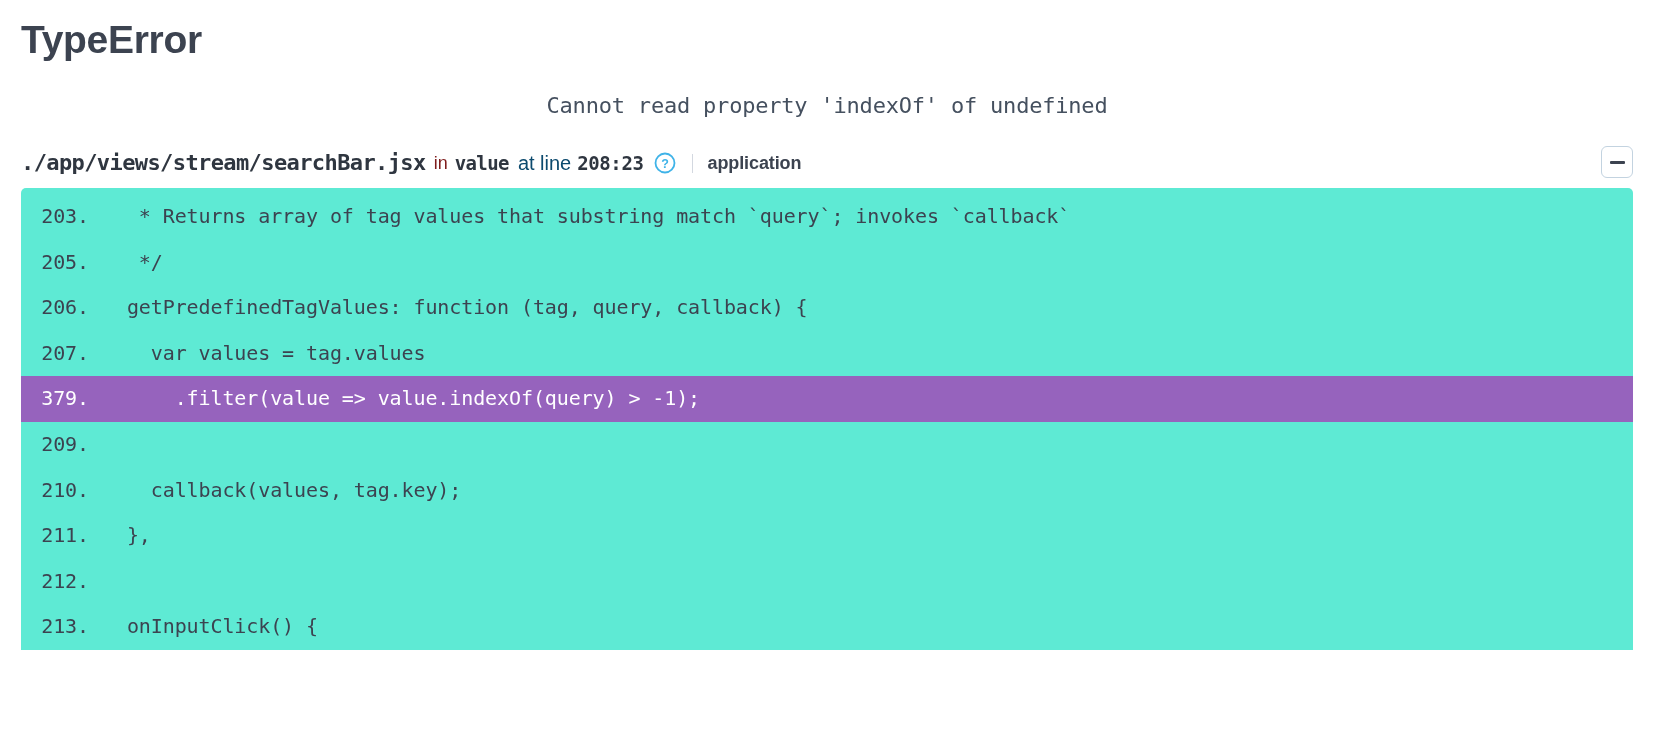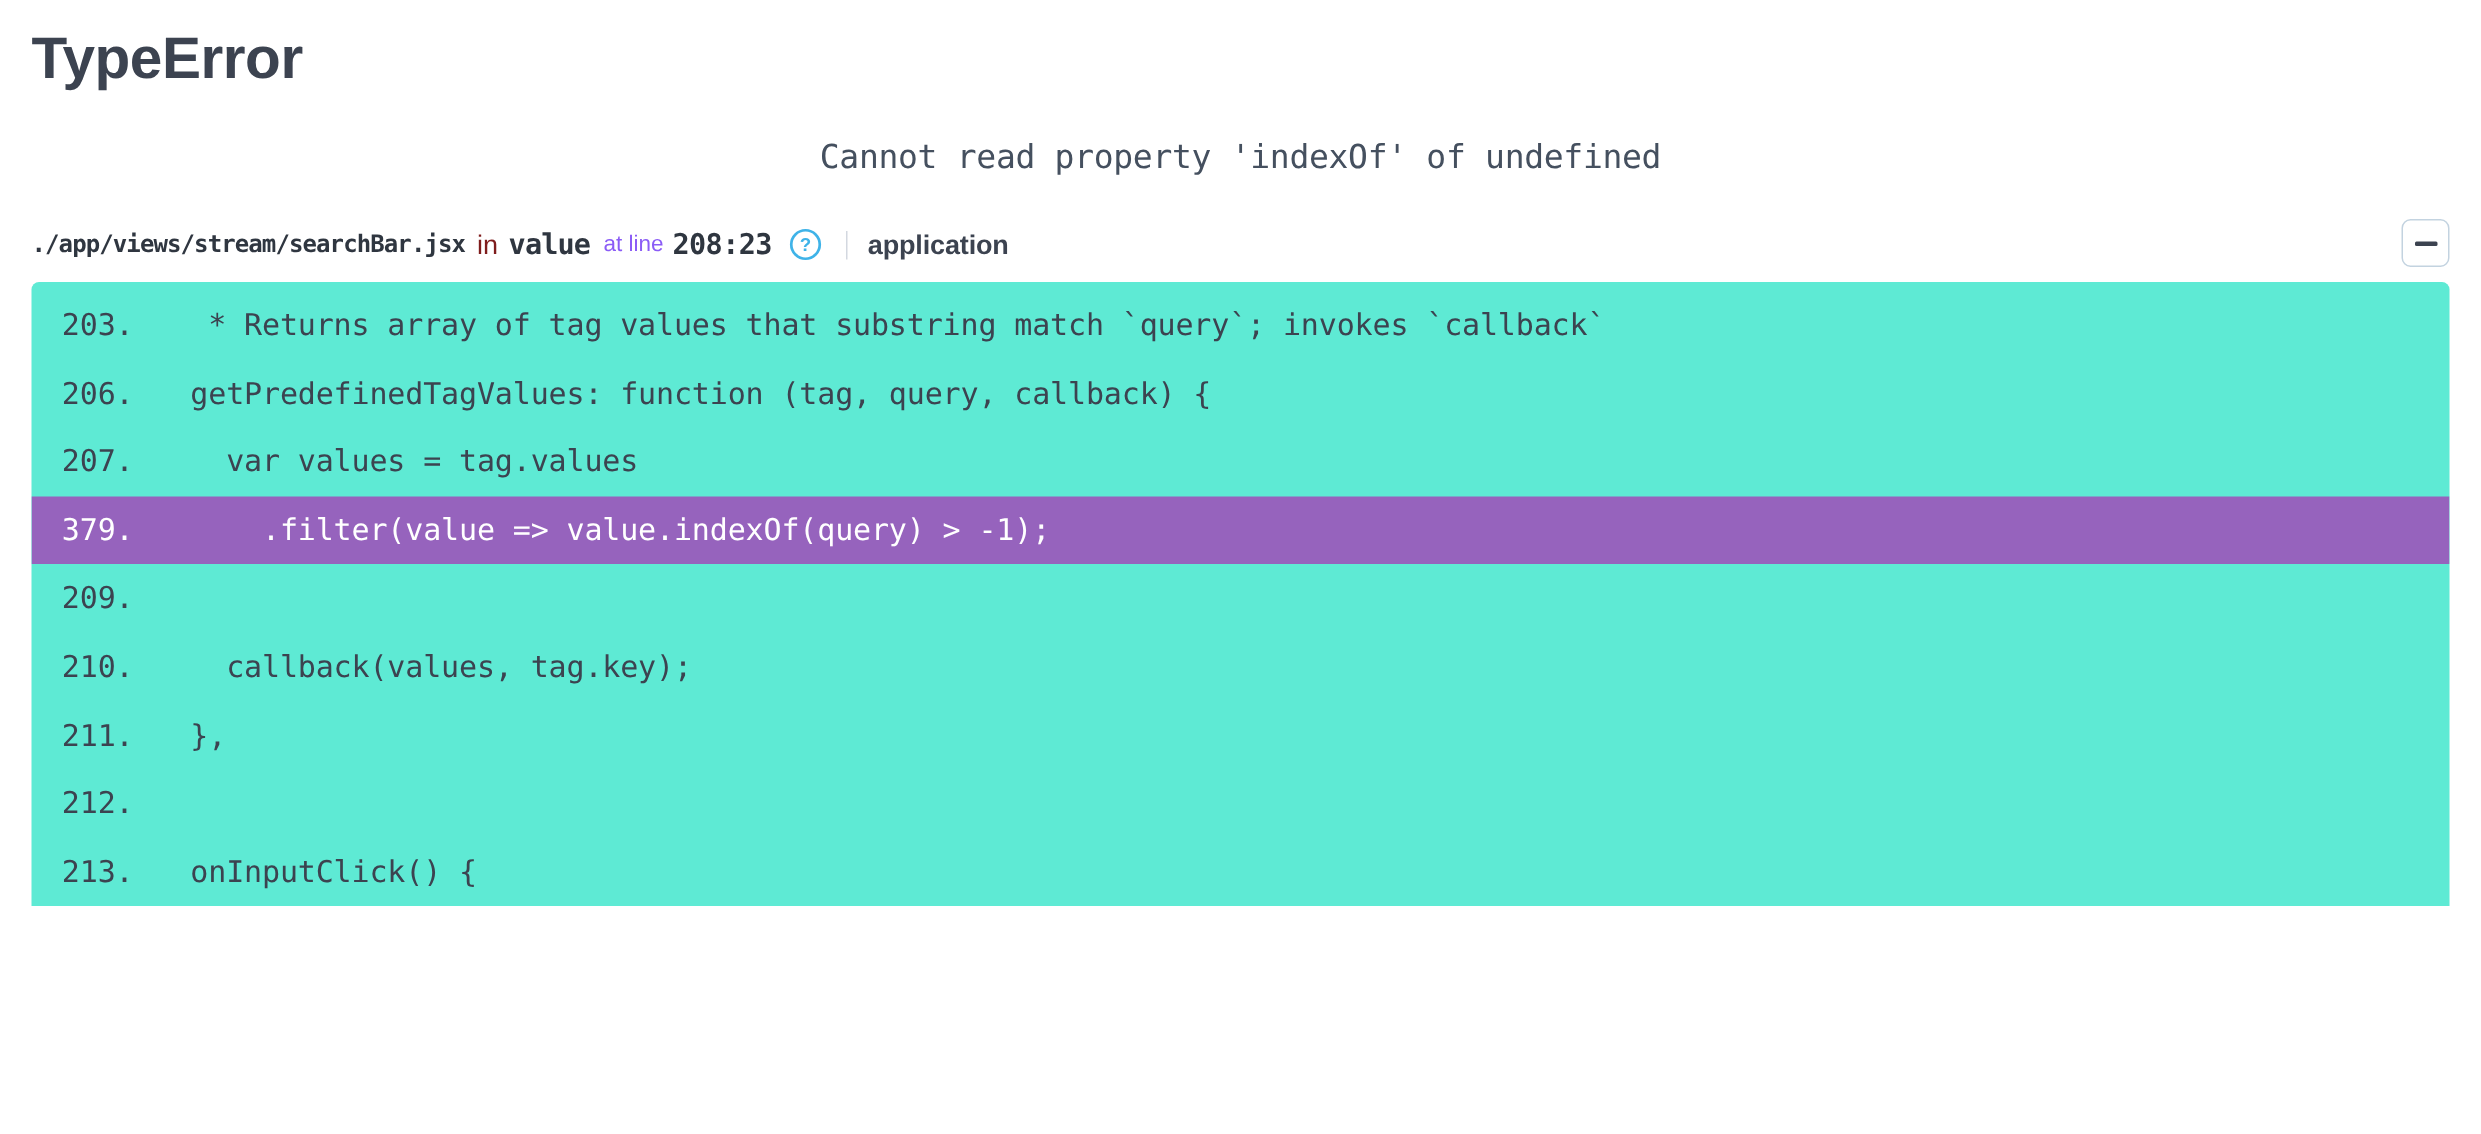--- a/index.html
+++ b/index.html
@@ -51,21 +51,21 @@
     padding-top: 30px;
     padding-bottom: 12px;
     font-size: 19px;
     line-height: 26px;
     position: relative;
   }
 
   .frame-filename {
     font-family: "DejaVu Sans Mono", monospace;
     font-weight: 700;
-    font-size: 16px;
+    font-size: 22px;
     color: #2f3640;
     letter-spacing: -0.6px;
   }
 
   .frame-in {
     font-family: "Liberation Sans", sans-serif;
     font-size: 18px;
     color: #7f1d1d;
     margin: 0 7px 0 8px;
   }
@@ -73,22 +73,22 @@
   .frame-function {
     font-family: "DejaVu Sans Mono", monospace;
     font-weight: 700;
     font-size: 19px;
     color: #2f3640;
     letter-spacing: -0.6px;
   }
 
   .frame-atline {
     font-family: "Liberation Sans", sans-serif;
-    font-size: 15px;
-    color: #8b5cf6;
+    font-size: 20px;
+    color: #0c4a6e;
     margin: 0 6px 0 9px;
   }
 
   .frame-lineno {
     font-family: "DejaVu Sans Mono", monospace;
     font-weight: 700;
     font-size: 19px;
     color: #2f3640;
     letter-spacing: -0.4px;
   }
@@ -220,20 +220,24 @@
       <span class="dash"></span>
     </button>
   </div>
 
   <ul class="code-block">
     <li class="code-line">
       <span class="line-number">203.</span>
       <span class="line-code">   * Returns array of tag values that substring match `query`; invokes `callback`</span>
     </li>
     <li class="code-line">
+      <span class="line-number">205.</span>
+      <span class="line-code">   */</span>
+    </li>
+    <li class="code-line">
       <span class="line-number">206.</span>
       <span class="line-code">  getPredefinedTagValues: function (tag, query, callback) {</span>
     </li>
     <li class="code-line">
       <span class="line-number">207.</span>
       <span class="line-code">    var values = tag.values</span>
     </li>
     <li class="code-line highlighted">
       <span class="line-number">379.</span>
       <span class="line-code">      .filter(value =&gt; value.indexOf(query) &gt; -1);</span>

